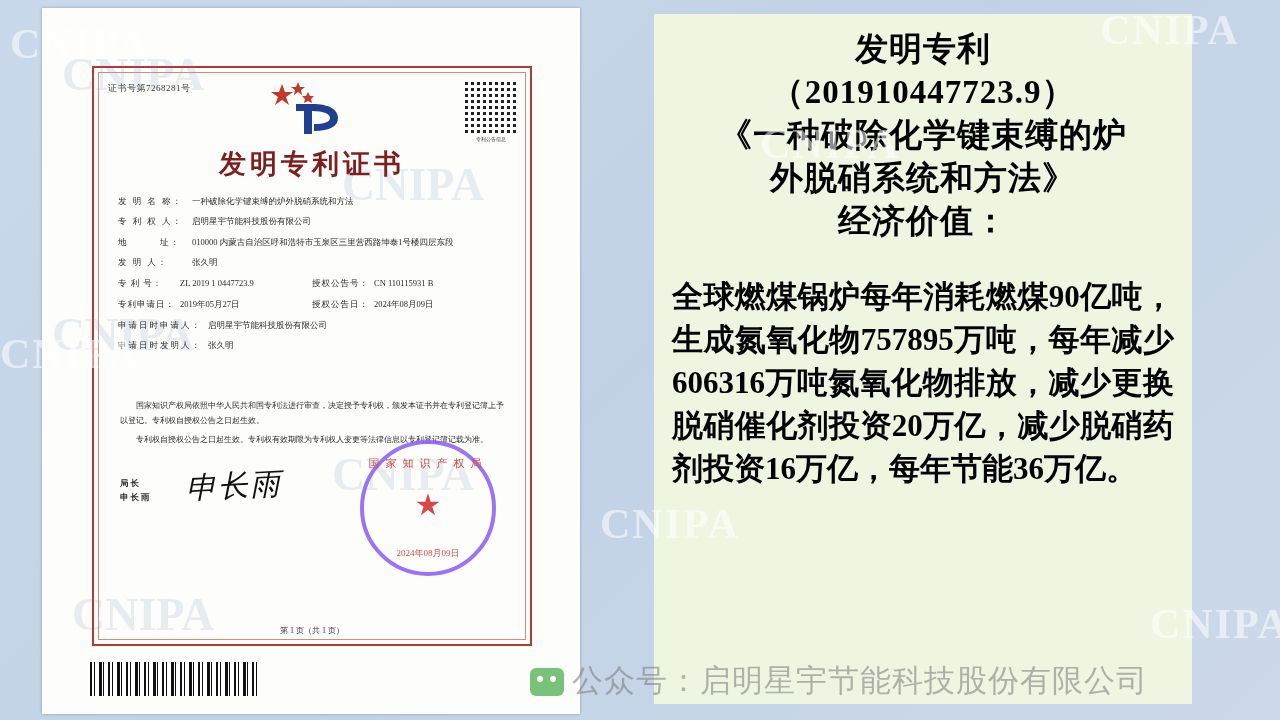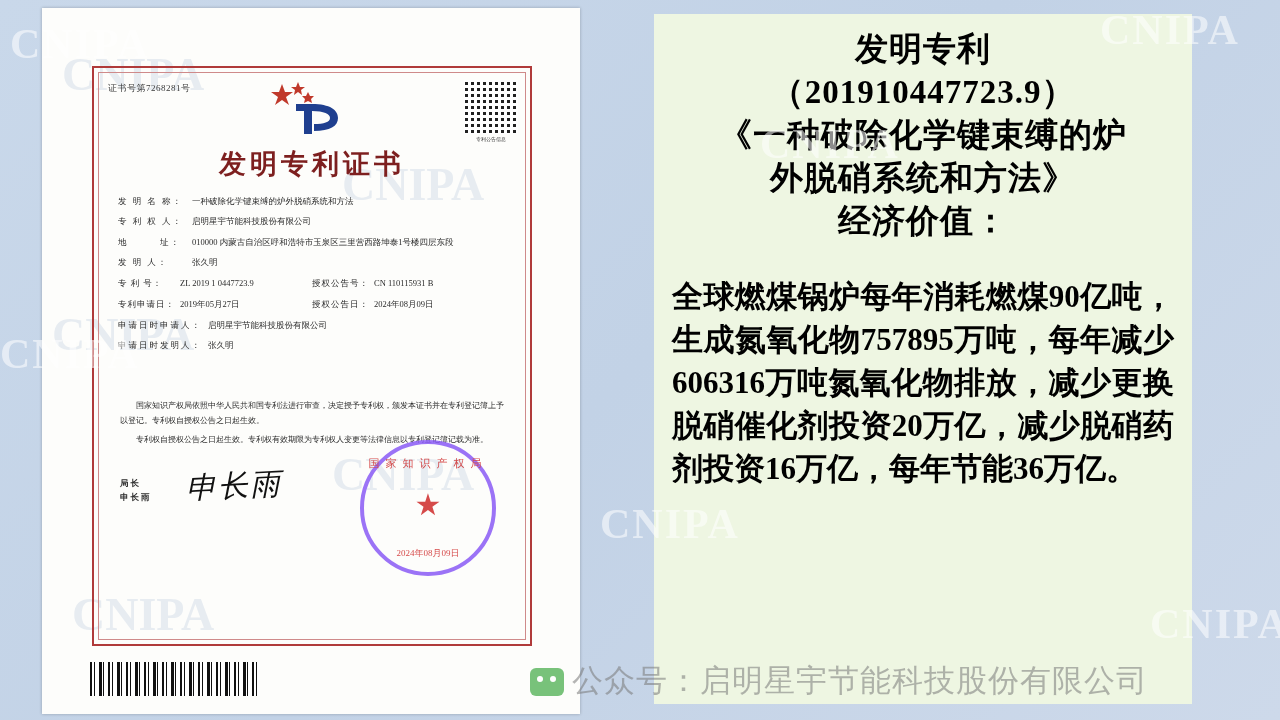--- a/index.html
+++ b/index.html
@@ -397,20 +397,21 @@
         <div>申长雨</div>
       </div>
       <div class="signature">申长雨</div>
 
       <div class="seal">
         <div class="seal-top">国家知识产权局</div>
         <div class="star">★</div>
         <div class="seal-date">2024年08月09日</div>
       </div>
 
+      <div class="page-no">第 1 页（共 1 页）</div>
     </div>
 
     <div class="barcode"></div>
   </div>
 
   <div class="panel">
     <div class="head-line">发明专利</div>
     <div class="head-line">（201910447723.9）</div>
     <div class="head-line">《一种破除化学键束缚的炉</div>
     <div class="head-line">外脱硝系统和方法》</div>

